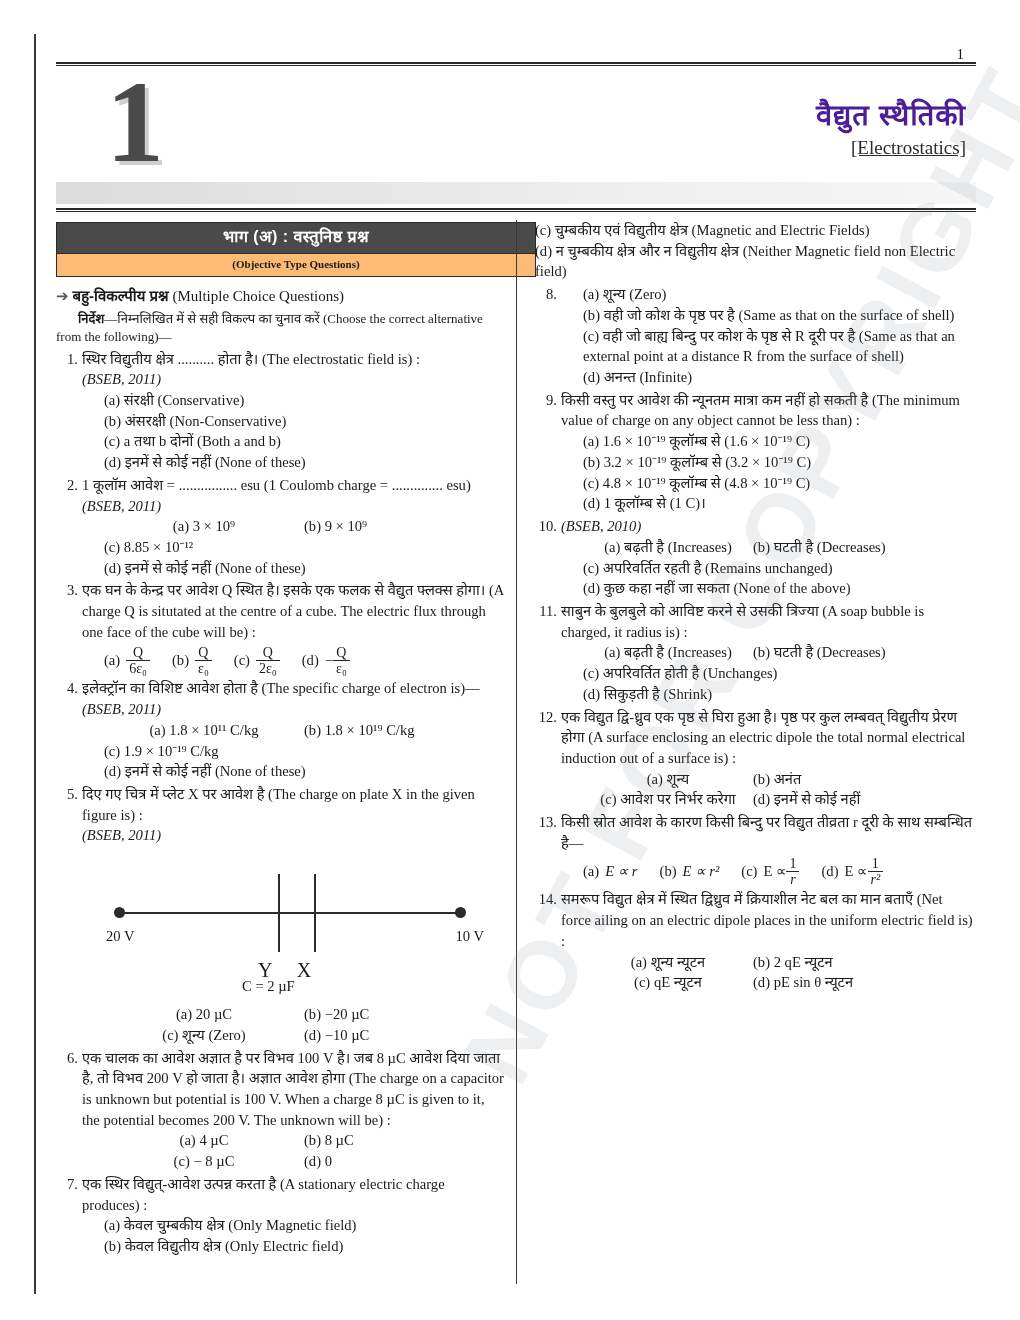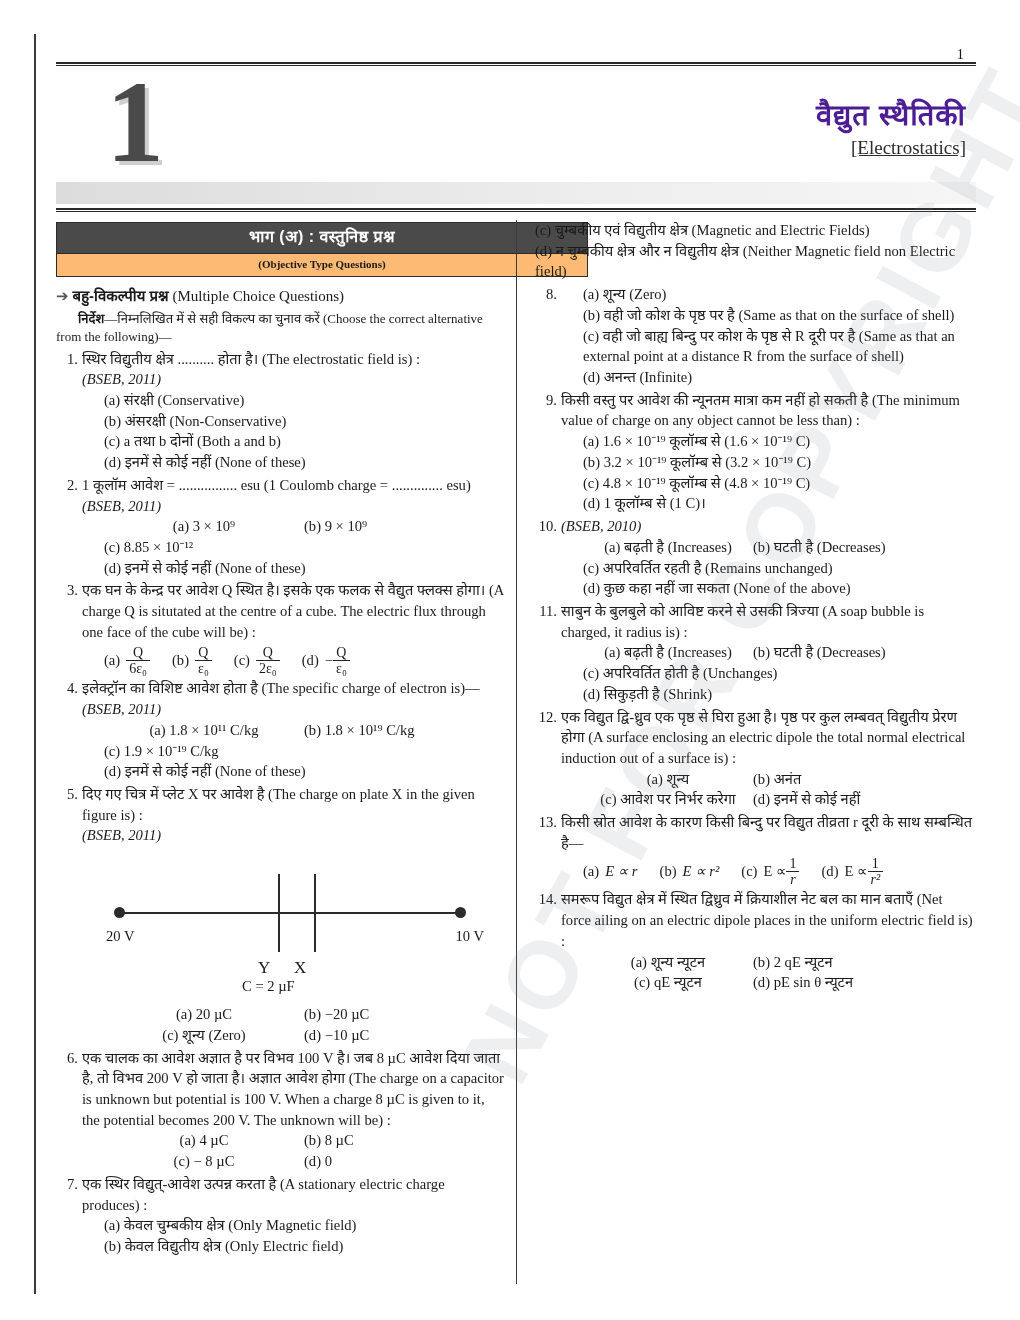--- a/index.html
+++ b/index.html
@@ -76,21 +76,21 @@
     padding-right:12px;
   }
   .col.right {
     padding-left:18px; padding-right:0;
     border-left:1.5px solid #3a3a3a;
   }
 
   .secbox {
     border:1.5px solid #2b2b2b;
     margin:2px 0 8px 0;
-    width:532px;
+    width:480px;
   }
   .secbox .dark {
     background:#4a4a4a;
     color:#fff;
     text-align:center;
     font-weight:bold;
     font-size:16px;
     padding:3px 0 4px;
     font-family:"Liberation Sans", sans-serif;
     letter-spacing:0.5px;
@@ -155,21 +155,21 @@
   }
   .fig .dot.l { left:32px; }
   .fig .dot.r { right:38px; }
   .fig .plate {
     position:absolute; width:2px; height:78px; background:#2b2b2b; top:22px;
   }
   .fig .plate.p1 { left:196px; }
   .fig .plate.p2 { left:232px; }
   .fig .lv { position:absolute; left:24px; top:74px; font-size:14.6px; }
   .fig .rv { position:absolute; right:20px; top:74px; font-size:14.6px; }
-  .fig .yx { position:absolute; left:176px; top:104px; font-size:17px; letter-spacing:10px; }
+  .fig .yx { position:absolute; left:176px; top:104px; font-size:20px; letter-spacing:10px; }
   .fig .cap { position:absolute; left:160px; top:124px; font-size:14.6px; }
 
   .watermark {
     position:absolute;
     left:190px; top:520px;
     transform:rotate(-62deg);
     font-size:96px;
     font-weight:bold;
     color:rgba(120,135,150,0.13);
     font-family:"Liberation Sans", sans-serif;

